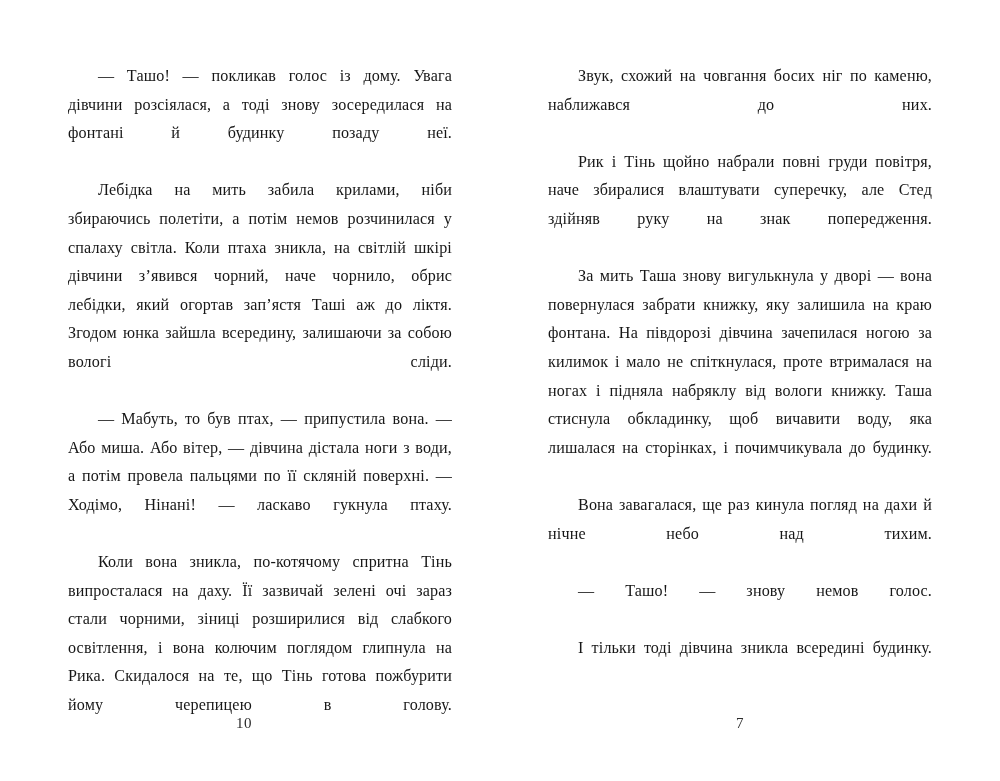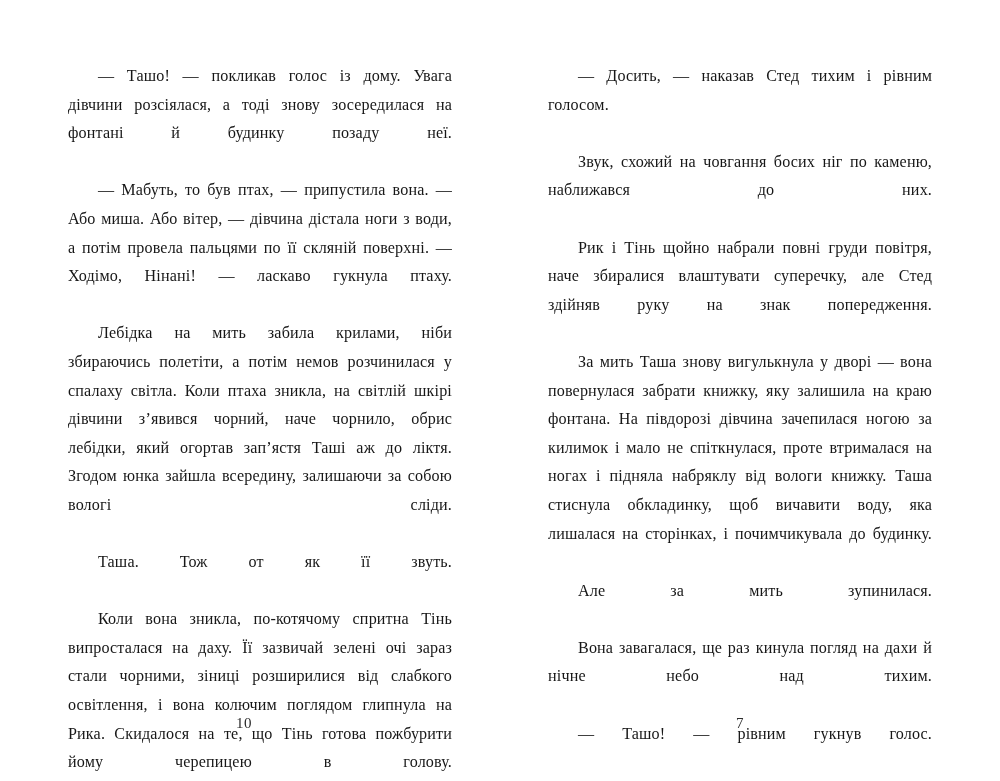--- a/index.html
+++ b/index.html
@@ -85,38 +85,35 @@
   }
 </style>
 </head>
 <body>
 
 <div class="spread">
 
   <div class="page page-left">
     <div class="text-block">
       <p class="para">— Ташо! — покликав голос із дому. Увага дівчини розсіялася, а тоді знову зосередилася на фонтані й будинку позаду неї.</p>
+      <p class="para">Лебідка на мить забила крилами, ніби збираючись полетіти, а потім немов розчинилася у спалаху світла. Коли птаха зникла, на світлій шкірі дівчини з’явився чорний, наче чорнило, обрис лебідки, який огортав зап’ястя Таші аж до ліктя. Згодом юнка зайшла всередину, залишаючи за собою вологі сліди.</p>
       <p class="para">— Мабуть, то був птах, — припустила вона. — Або миша. Або вітер, — дівчина дістала ноги з води, а потім провела пальцями по її скляній поверхні. — Ходімо, Нінані! — ласкаво гукнула птаху.</p>
-      <p class="para">Лебідка на мить забила крилами, ніби збираючись полетіти, а потім немов розчинилася у спалаху світла. Коли птаха зникла, на світлій шкірі дівчини з’явився чорний, наче чорнило, обрис лебідки, який огортав зап’ястя Таші аж до ліктя. Згодом юнка зайшла всередину, залишаючи за собою вологі сліди.</p>
-      <p class="para">Таша. Тож от як її звуть.</p>
       <p class="para">Коли вона зникла, по-котячому спритна Тінь випросталася на даху. Її зазвичай зелені очі зараз стали чорними, зіниці розширилися від слабкого освітлення, і вона колючим поглядом глипнула на Рика. Скидалося на те, що Тінь готова пожбурити йому черепицею в голову.</p>
 
     </div>
     <div class="folio">10</div>
   </div>
 
   <div class="page page-right">
     <div class="text-block">
-      <p class="para">— Досить, — наказав Стед тихим і рівним голосом.</p>
       <p class="para">Звук, схожий на човгання босих ніг по каменю, наближався до них.</p>
       <p class="para">Рик і Тінь щойно набрали повні груди повітря, наче збиралися влаштувати суперечку, але Стед здійняв руку на знак попередження.</p>
       <p class="para">За мить Таша знову вигулькнула у дворі — вона повернулася забрати книжку, яку залишила на краю фонтана. На півдорозі дівчина зачепилася ногою за килимок і мало не спіткнулася, проте втрималася на ногах і підняла набряклу від вологи книжку. Таша стиснула обкладинку, щоб вичавити воду, яка лишалася на сторінках, і почимчикувала до будинку.</p>
-      <p class="para">Але за мить зупинилася.</p>
       <p class="para">Вона завагалася, ще раз кинула погляд на дахи й нічне небо над тихим.</p>
-      <p class="para">— Ташо! — рівним гукнув голос.</p>
+      <p class="para">— Ташо! — знову немов голос.</p>
       <p class="para">І тільки тоді дівчина зникла всередині будинку.</p>
 
     </div>
     <div class="folio">7</div>
   </div>
 
   <div class="gutter"></div>
 </div>
 
 </body></html>

